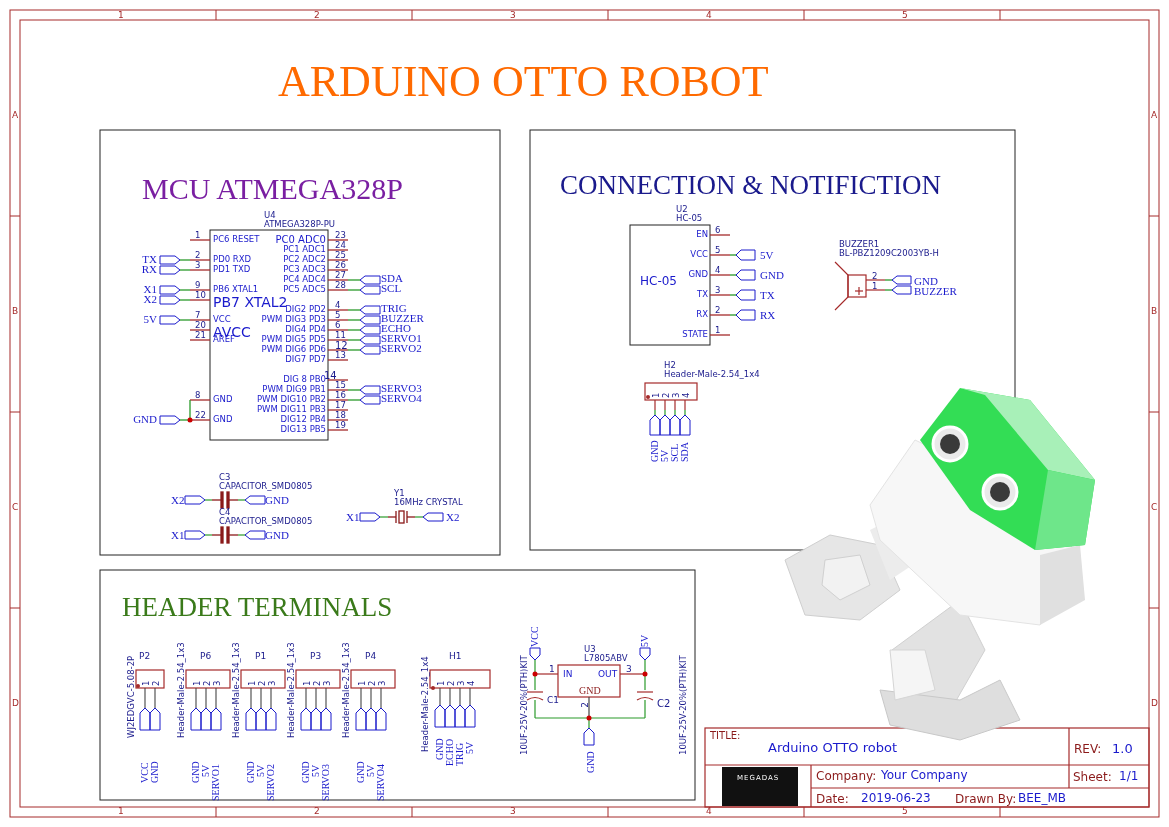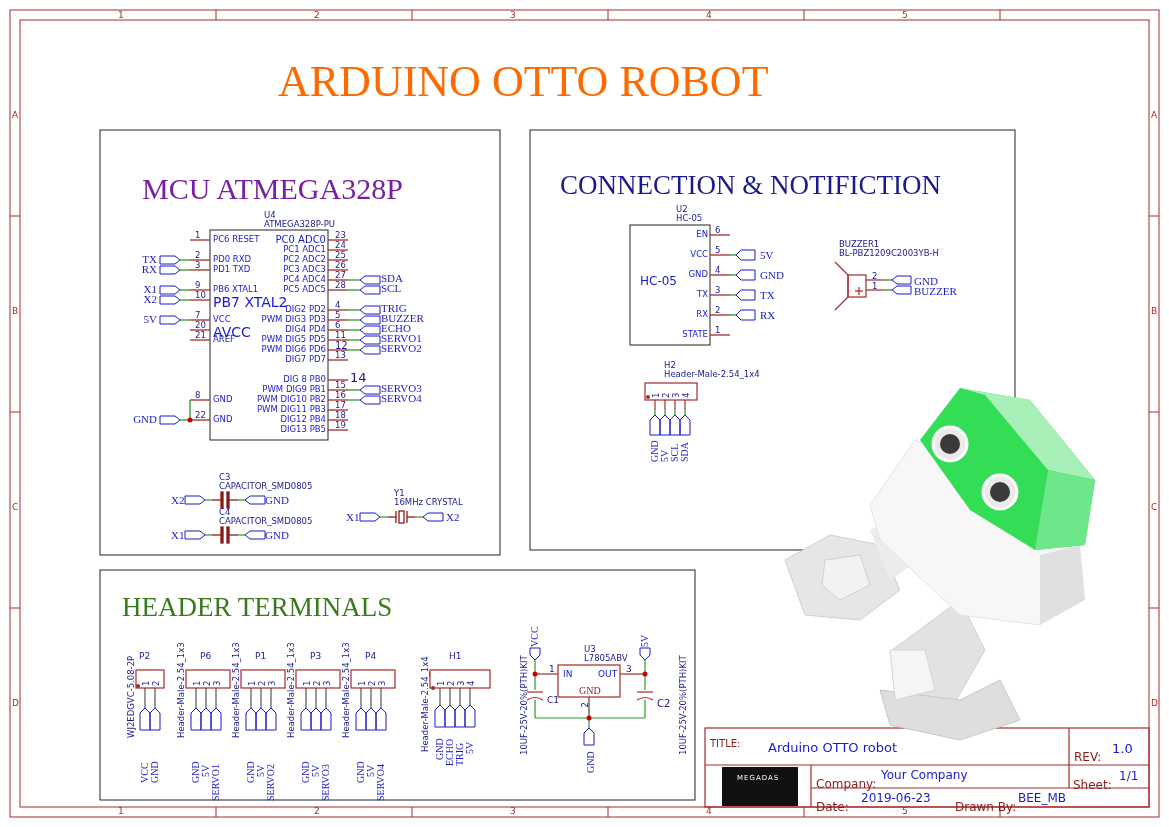--- a/index.html
+++ b/index.html
@@ -1,21 +1,21 @@
 <!DOCTYPE html>
 <html><head>
 <meta charset="utf-8">
 <style>
   html,body{margin:0;padding:0;background:#fff;}
   body{width:1169px;height:827px;position:relative;overflow:hidden;font-family:"DejaVu Sans",sans-serif;}
   svg{position:absolute;left:0;top:0;}
   .serif{font-family:"Liberation Serif","DejaVu Serif",serif;}
   .sans{font-family:"DejaVu Sans","Liberation Sans",sans-serif;}
   .abs{position:absolute;white-space:nowrap;}
-  .tb-label{color:#8b1a1a;font-size:12px;margin-top:8px;}
+  .tb-label{color:#8b1a1a;font-size:12px;}
   .tb-value{color:#1a1acc;font-size:13px;}
 </style>
 </head>
 <body>
 
 <svg width="1169" height="827">
 
   <rect x="10" y="10" width="1149" height="807" fill="none" stroke="#a52a2a" stroke-width="1"></rect>
   <rect x="20" y="20" width="1129" height="787" fill="none" stroke="#a52a2a" stroke-width="1"></rect>
 
@@ -400,21 +400,21 @@
     <div class="abs sans" style="right:843px;top:324px;font-size:8.5px;color:#1a1acc">DIG4 PD4</div>
     <div class="abs serif" style="left:381px;top:323px;font-size:11px;color:#1a1acc;line-height:11px">ECHO</div>
     <div class="abs sans" style="left:335px;top:330px;font-size:8.5px;color:#1a1a8c">11</div>
     <div class="abs sans" style="right:843px;top:334px;font-size:8.5px;color:#1a1acc">PWM DIG5 PD5</div>
     <div class="abs serif" style="left:381px;top:333px;font-size:11px;color:#1a1acc;line-height:11px">SERVO1</div>
     <div class="abs sans" style="left:335px;top:340px;font-size:10px;color:#1a1a8c">12</div>
     <div class="abs sans" style="right:843px;top:344px;font-size:8.5px;color:#1a1acc">PWM DIG6 PD6</div>
     <div class="abs serif" style="left:381px;top:343px;font-size:11px;color:#1a1acc;line-height:11px">SERVO2</div>
     <div class="abs sans" style="left:335px;top:350px;font-size:8.5px;color:#1a1a8c">13</div>
     <div class="abs sans" style="right:843px;top:354px;font-size:8.5px;color:#1a1acc">DIG7 PD7</div>
-    <div class="abs sans" style="left:350px;top:370px;font-size:13px;color:#1a1a8c">14</div>
+    <div class="abs sans" style="left:324px;top:370px;font-size:10px;color:#1a1a8c">14</div>
     <div class="abs sans" style="right:843px;top:374px;font-size:8.5px;color:#1a1acc">DIG 8 PB0</div>
     <div class="abs sans" style="left:335px;top:380px;font-size:8.5px;color:#1a1a8c">15</div>
     <div class="abs sans" style="right:843px;top:384px;font-size:8.5px;color:#1a1acc">PWM DIG9 PB1</div>
     <div class="abs serif" style="left:381px;top:383px;font-size:11px;color:#1a1acc;line-height:11px">SERVO3</div>
     <div class="abs sans" style="left:335px;top:390px;font-size:8.5px;color:#1a1a8c">16</div>
     <div class="abs sans" style="right:843px;top:394px;font-size:8.5px;color:#1a1acc">PWM DIG10 PB2</div>
     <div class="abs serif" style="left:381px;top:393px;font-size:11px;color:#1a1acc;line-height:11px">SERVO4</div>
     <div class="abs sans" style="left:335px;top:400px;font-size:8.5px;color:#1a1a8c">17</div>
     <div class="abs sans" style="right:843px;top:404px;font-size:8.5px;color:#1a1acc">PWM DIG11 PB3</div>
     <div class="abs sans" style="left:335px;top:410px;font-size:8.5px;color:#1a1a8c">18</div>

